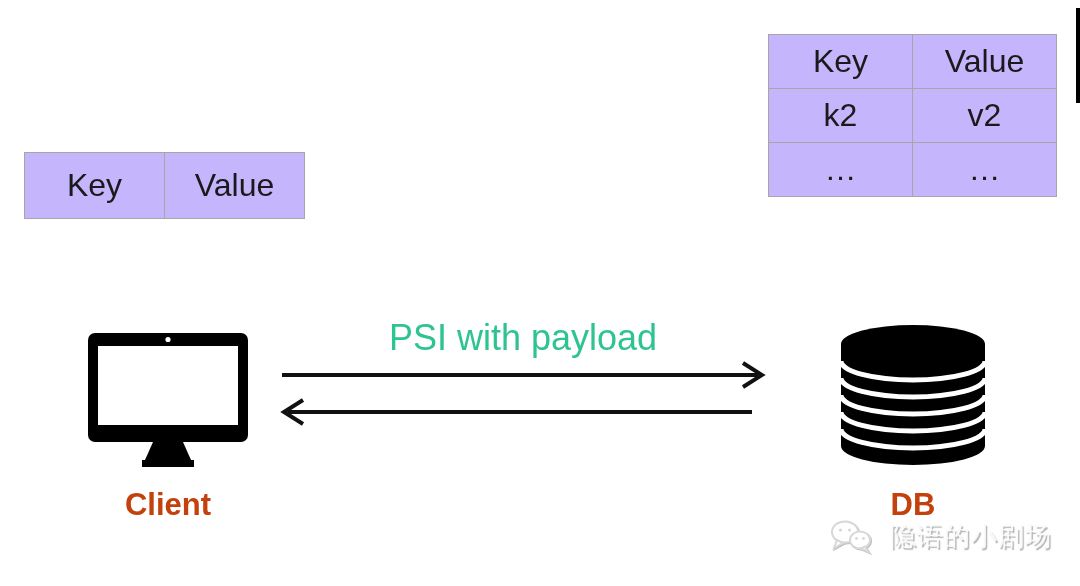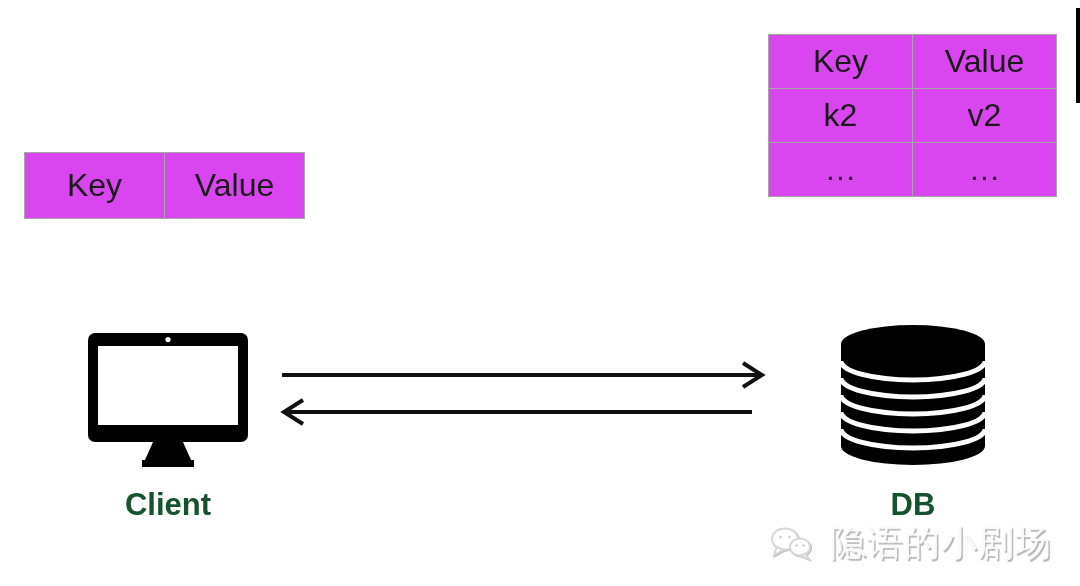--- a/index.html
+++ b/index.html
@@ -5,49 +5,49 @@
   html,body { margin:0; padding:0; background:#ffffff; }
   .stage {
     position:relative; width:1080px; height:586px;
     background:#ffffff; overflow:hidden;
     font-family:"Liberation Sans", sans-serif;
     color:#1a1a1a;
   }
   table.kv { border-collapse:collapse; position:absolute; }
   table.kv td {
     border:1px solid #a6a6a6;
-    background:#d946ef;
+    background:#c4b5fd;
     text-align:center; vertical-align:middle;
     font-size:32px; color:#1a1a1a; padding:0;
   }
   .client-table { left:24px; top:152px; }
   .client-table td { width:139px; height:65px; }
   .db-table { left:768px; top:34px; }
   .db-table td { width:143px; height:53px; }
 
   .flow-label {
     position:absolute; left:282px; top:317px; width:482px;
     text-align:center; font-size:36px; color:#2ec48f;
   }
   .arrows { position:absolute; left:280px; top:357px; }
 
   .monitor { position:absolute; left:88px; top:333px; }
   .db-icon  { position:absolute; left:839px; top:324px; }
 
   .node-label {
     position:absolute; text-align:center;
-    font-size:31px; font-weight:bold; color:#14532d;
+    font-size:31px; font-weight:bold; color:#c2410c;
   }
   .client-label { left:88px; top:487px; width:160px; }
   .db-label     { left:839px; top:487px; width:148px; }
 
   .watermark {
     position:absolute; right:28px; top:519px;
     display:flex; align-items:center; gap:18px;
-    font-size:36px; letter-spacing:1px;
+    font-size:26px; letter-spacing:1px;
     color:#fafafa;
     text-shadow:1.5px 1.5px 1px #b5b5b5;
   }
   .watermark svg { filter:drop-shadow(1px 1px 0.5px #c0c0c0); }
 
   .edge-bar {
     position:absolute; right:0; top:8px;
     width:4px; height:95px; background:#000;
   }
 </style>
@@ -75,20 +75,21 @@
         <td>k2</td>
         <td>v2</td>
       </tr>
       <tr>
         <td>…</td>
         <td>…</td>
       </tr>
     </tbody>
   </table>
 
+  <div class="flow-label">PSI with payload</div>
 
   <svg class="arrows" width="486" height="72" viewBox="0 0 486 72">
     <g stroke="#111111" stroke-width="4" fill="none" stroke-linejoin="miter">
       <g>
         <line x1="2" y1="18" x2="478" y2="18"></line>
         <path d="M463,6 L482,18 L463,30"></path>
       </g>
       <g>
         <line x1="472" y1="55" x2="8" y2="55"></line>
         <path d="M23,43 L4,55 L23,67"></path>

